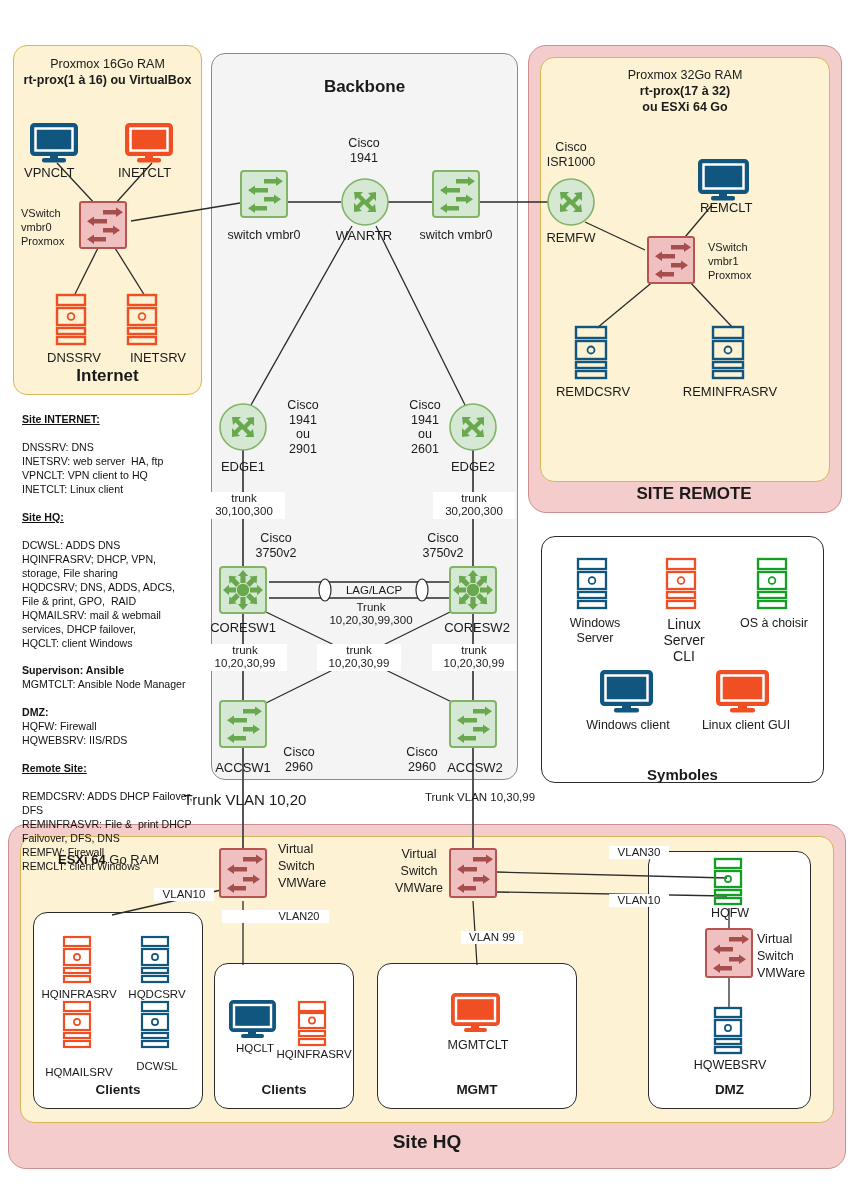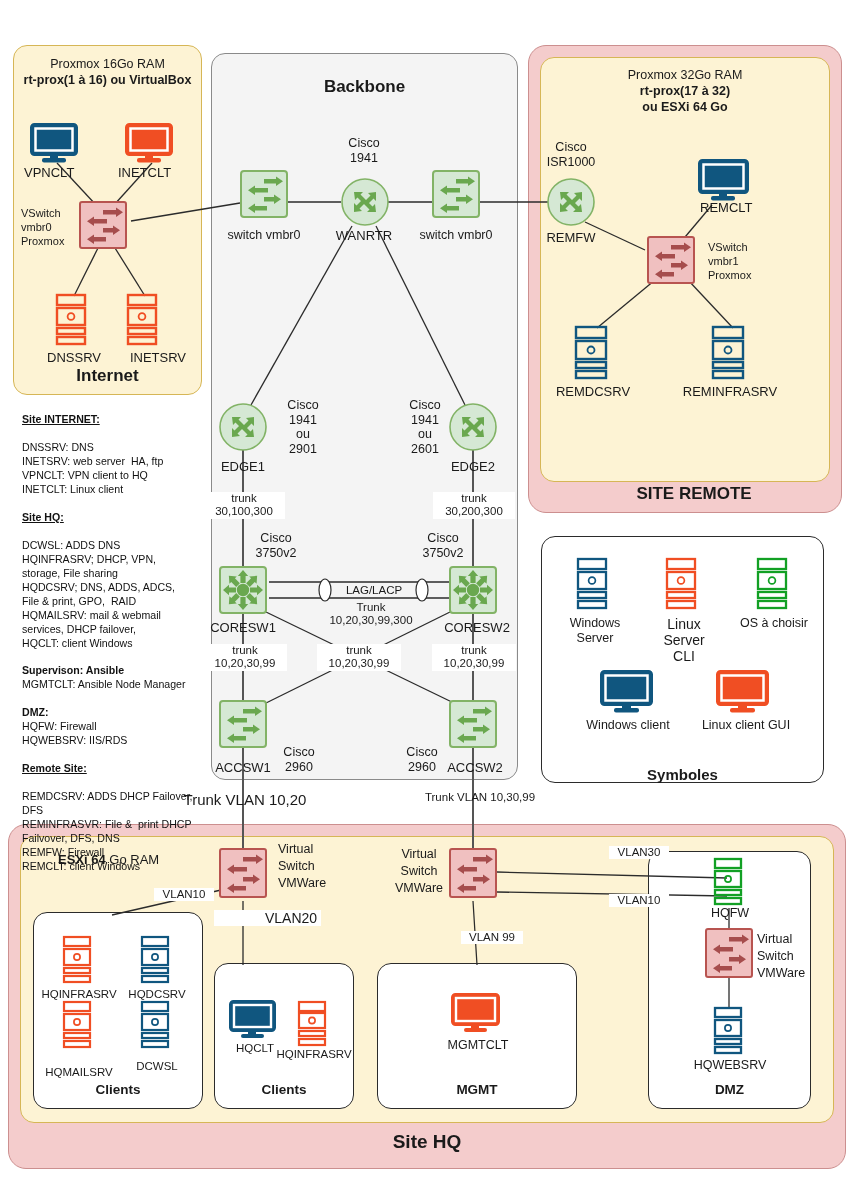--- a/index.html
+++ b/index.html
@@ -572,21 +572,21 @@
         <rect x="14" y="38" width="13" height="4.5"></rect>
           <polygon points="15,35.5 8,40.2 15,45"></polygon>
       </g>
     </svg>
   </div>
   <div class="lbl" style="left:391px;top:846px;width:56px;font-size:12.5px;line-height:1.35;">Virtual
 Switch
 VMWare</div>
 
   <div class="lbl boxedlbl" style="left:154px;top:888px;width:58px;font-size:11.5px;">VLAN10</div>
-  <div class="lbl boxedlbl" style="left:214px;top:910px;width:58px;font-size:14px;padding-left:48px;">VLAN20</div>
+  <div class="lbl boxedlbl" style="left:222px;top:910px;width:58px;font-size:11px;padding-left:48px;">VLAN20</div>
   <div class="lbl boxedlbl" style="left:461px;top:931px;width:60px;font-size:11.5px;">VLAN 99</div>
   <div class="lbl boxedlbl" style="left:609px;top:846px;width:58px;font-size:11.5px;">VLAN30</div>
   <div class="lbl boxedlbl" style="left:609px;top:894px;width:58px;font-size:11.5px;">VLAN10</div>
 
   <div class="ico" style="left:62px;top:935px;">
     <svg width="32" height="50" viewBox="0 0 32 50">
       <g fill="none" stroke="#f04e23" stroke-width="2.2">
         <rect x="2" y="2" width="26" height="9"></rect>
         <rect x="2" y="14" width="26" height="16"></rect>
         <circle cx="15" cy="22" r="3.1" stroke-width="1.7"></circle>

